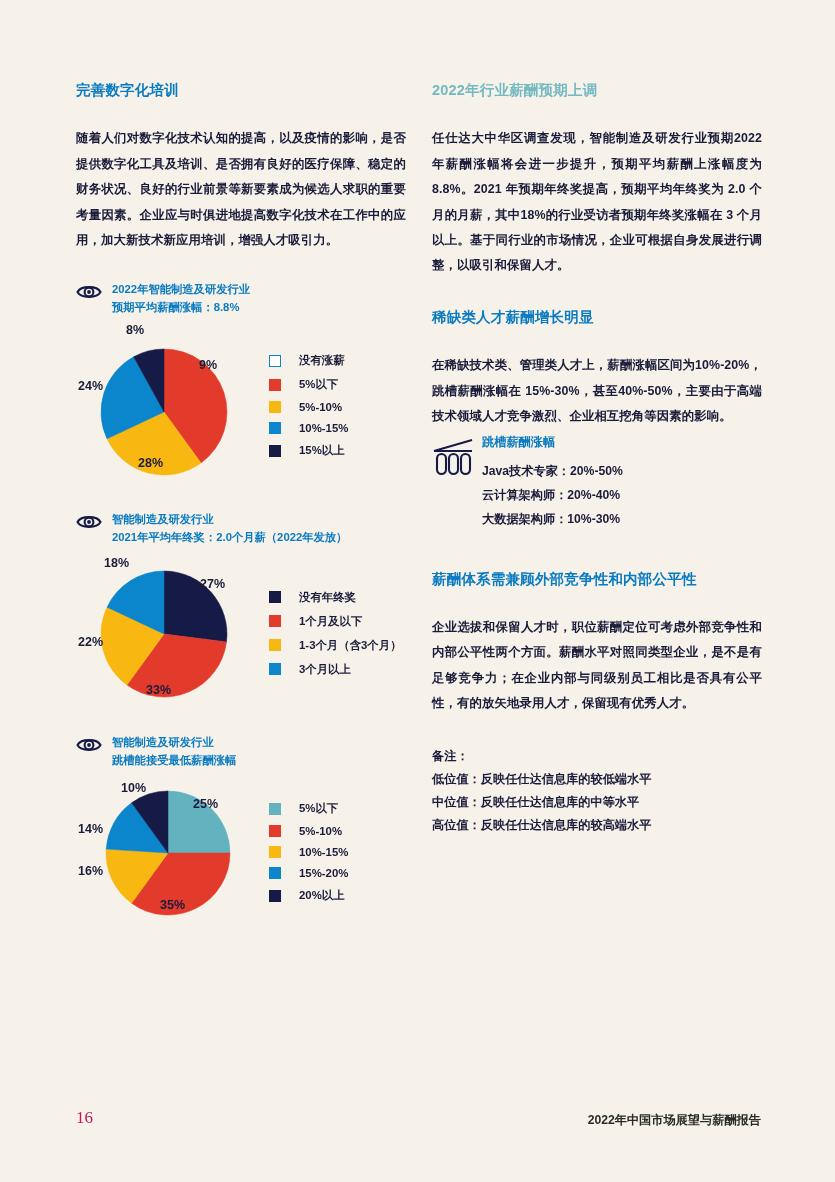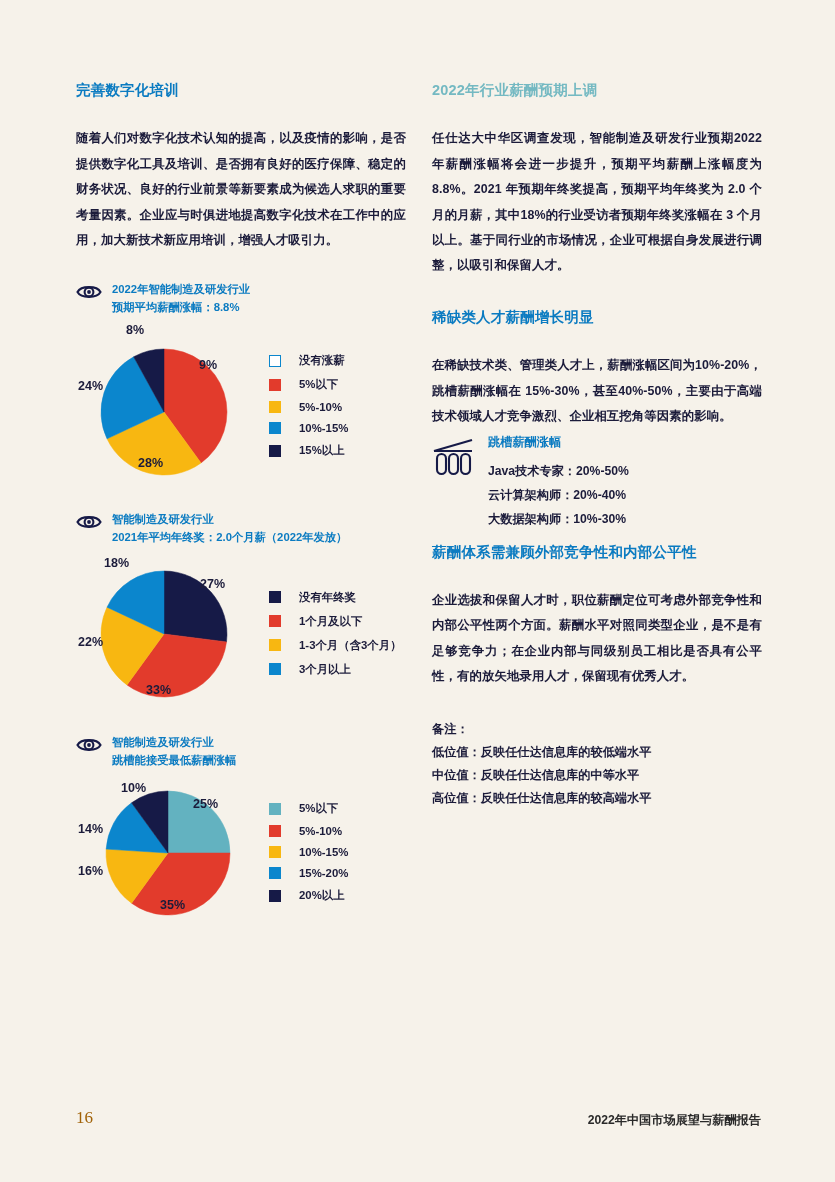--- a/index.html
+++ b/index.html
@@ -44,32 +44,32 @@
     position:absolute;font-size:12.5px;font-weight:bold;color:#1b1b3a;
     white-space:nowrap;
   }
   .legend{display:flex;flex-direction:column;gap:9px;padding-top:2px;}
   .lg-row{display:flex;align-items:center;gap:18px;}
   .sw{width:12px;height:12px;flex:0 0 auto;}
   .sw.hollow{background:#ffffff;border:1.6px solid #0b86cd;box-sizing:border-box;}
   .lg-txt{font-size:11.4px;font-weight:bold;color:#1b1b3a;white-space:nowrap;}
 
   
-  .hl{display:flex;gap:12px;align-items:flex-start;margin:0 0 10px 0;}
+  .hl{display:flex;gap:6px;align-items:flex-start;margin:0 0 37px 0;}
   .hl-ico{flex:0 0 auto;margin-top:4px;}
   .hl-body{padding-top:1px;}
   .hl-title{color:#0b7bc1;font-size:12.2px;font-weight:bold;margin-bottom:9px;}
   .hl-item{font-size:12.2px;font-weight:bold;color:#1b1b3a;line-height:1.95;}
 
   .notes{font-size:12.2px;font-weight:bold;line-height:1.9;color:#1b1b3a;}
   .notes .nt{display:block;}
 
   
   .footer{position:absolute;left:0;right:0;bottom:0;height:96px;}
-  .pg-num{position:absolute;left:76px;top:22px;font-size:17px;color:#a16207;
+  .pg-num{position:absolute;left:76px;top:22px;font-size:17px;color:#be185d;
           font-family:"Liberation Serif","DejaVu Serif",serif;}
   .foot-title{position:absolute;right:74px;top:26px;font-size:12.2px;
           font-weight:bold;color:#2a2a2a;}
 </style>
 </head>
 <body>
 
 <div class="page">
 
   <div class="col col-left">

